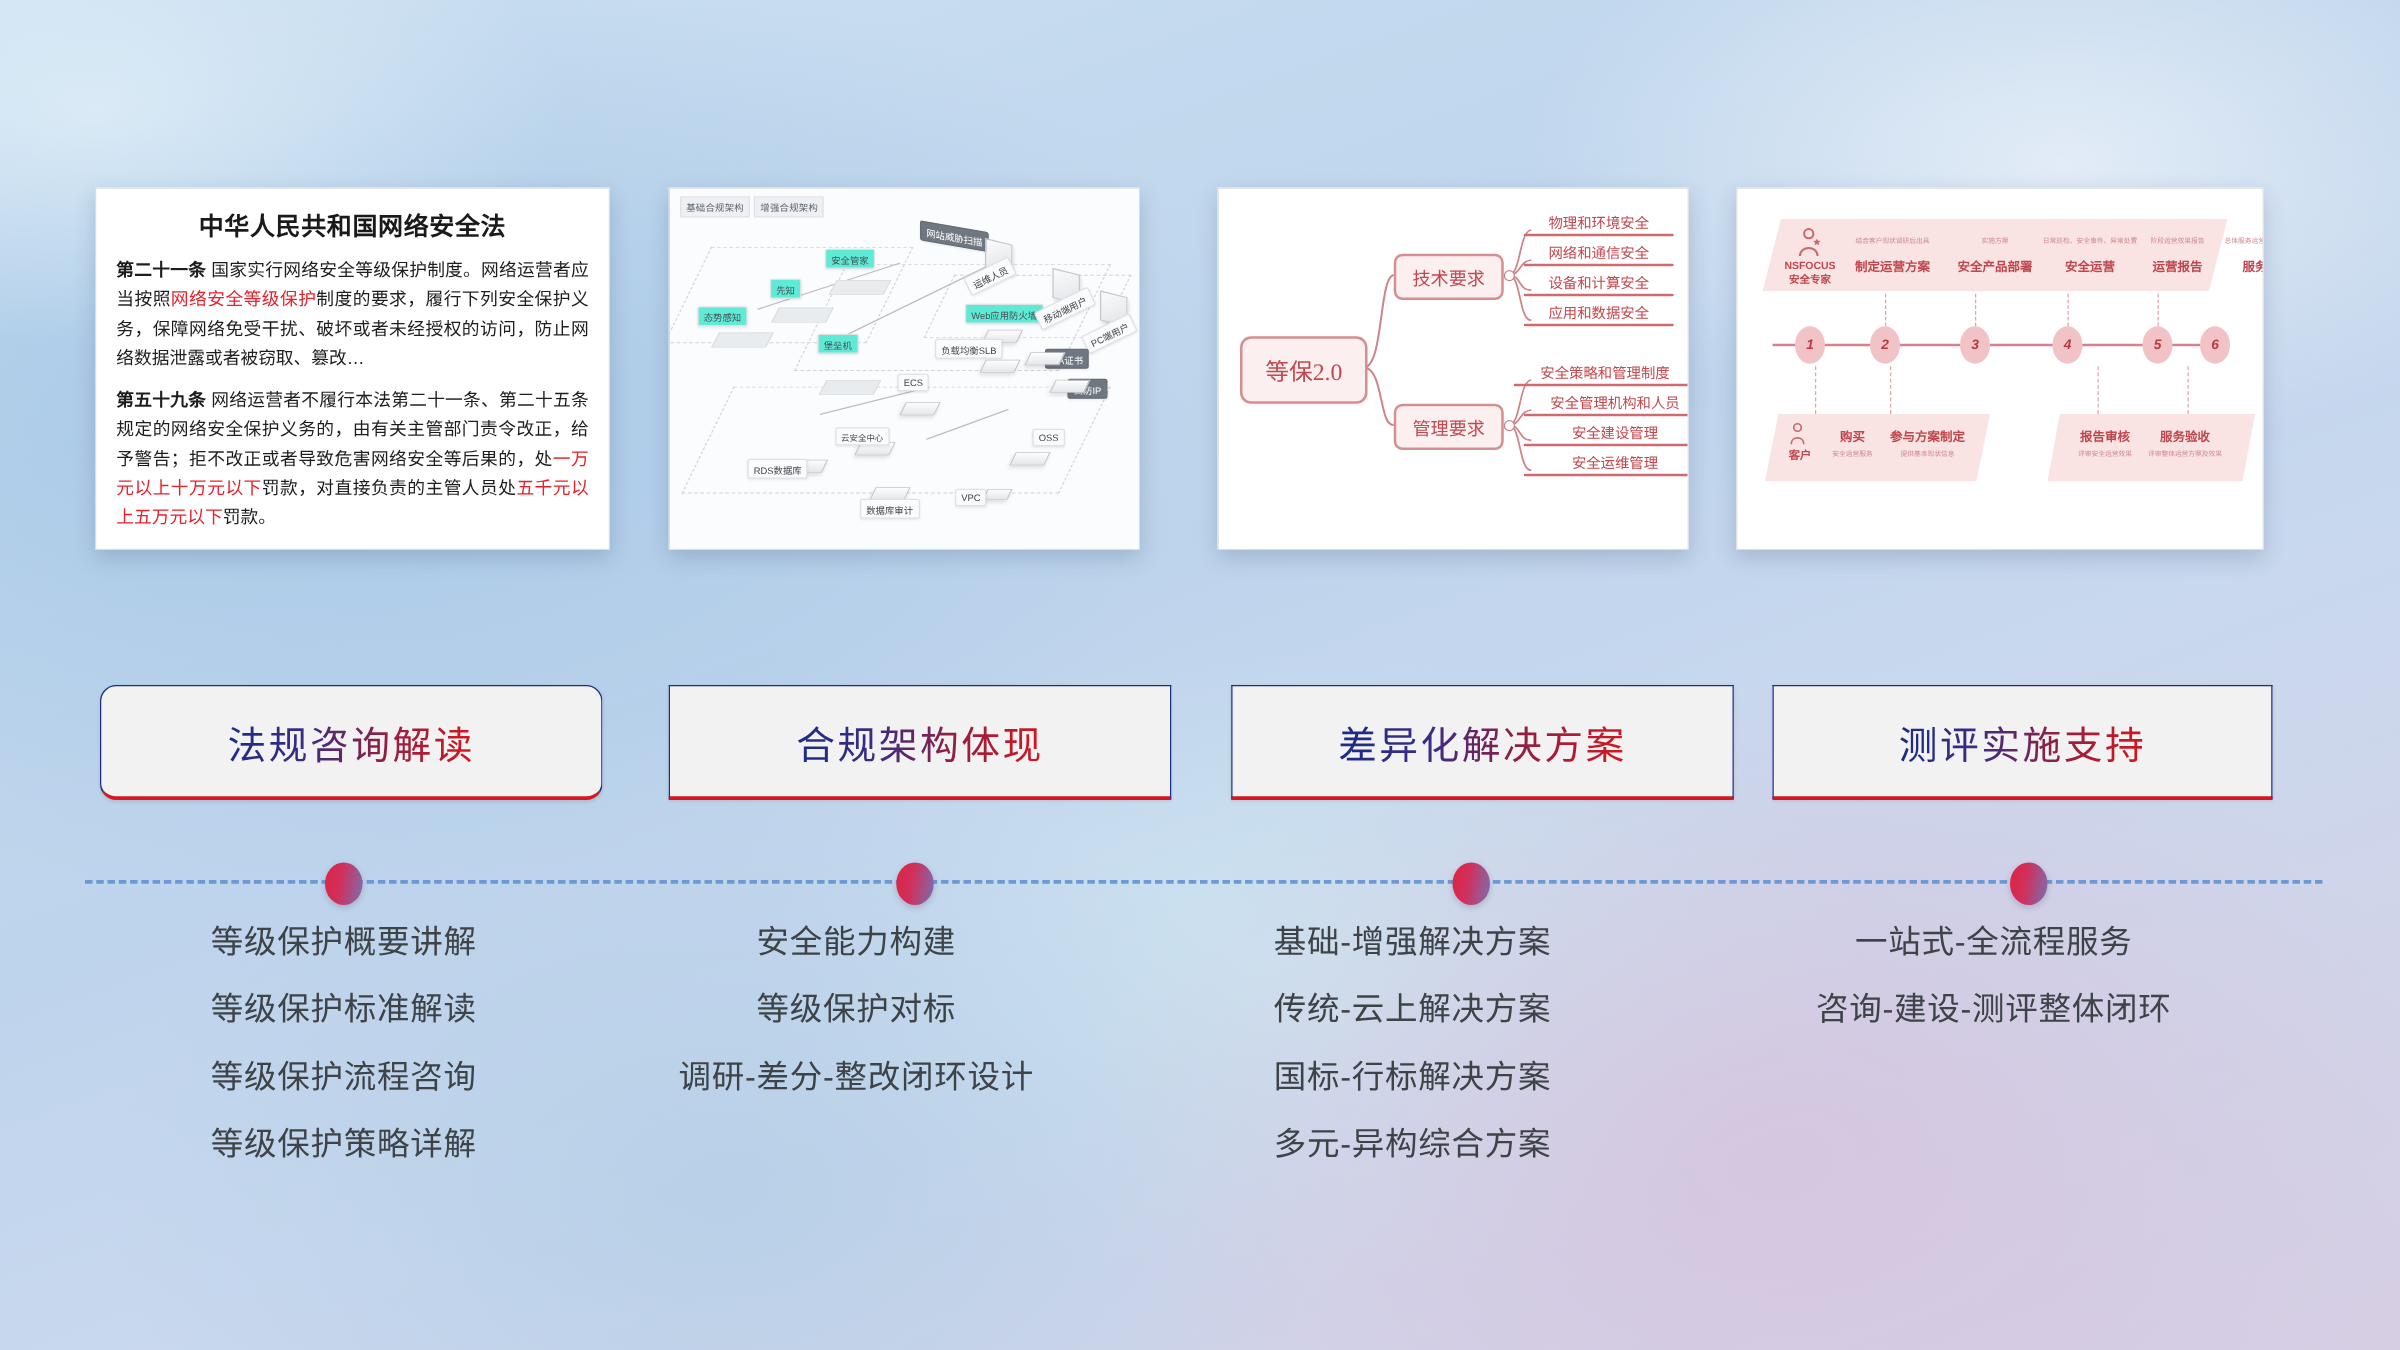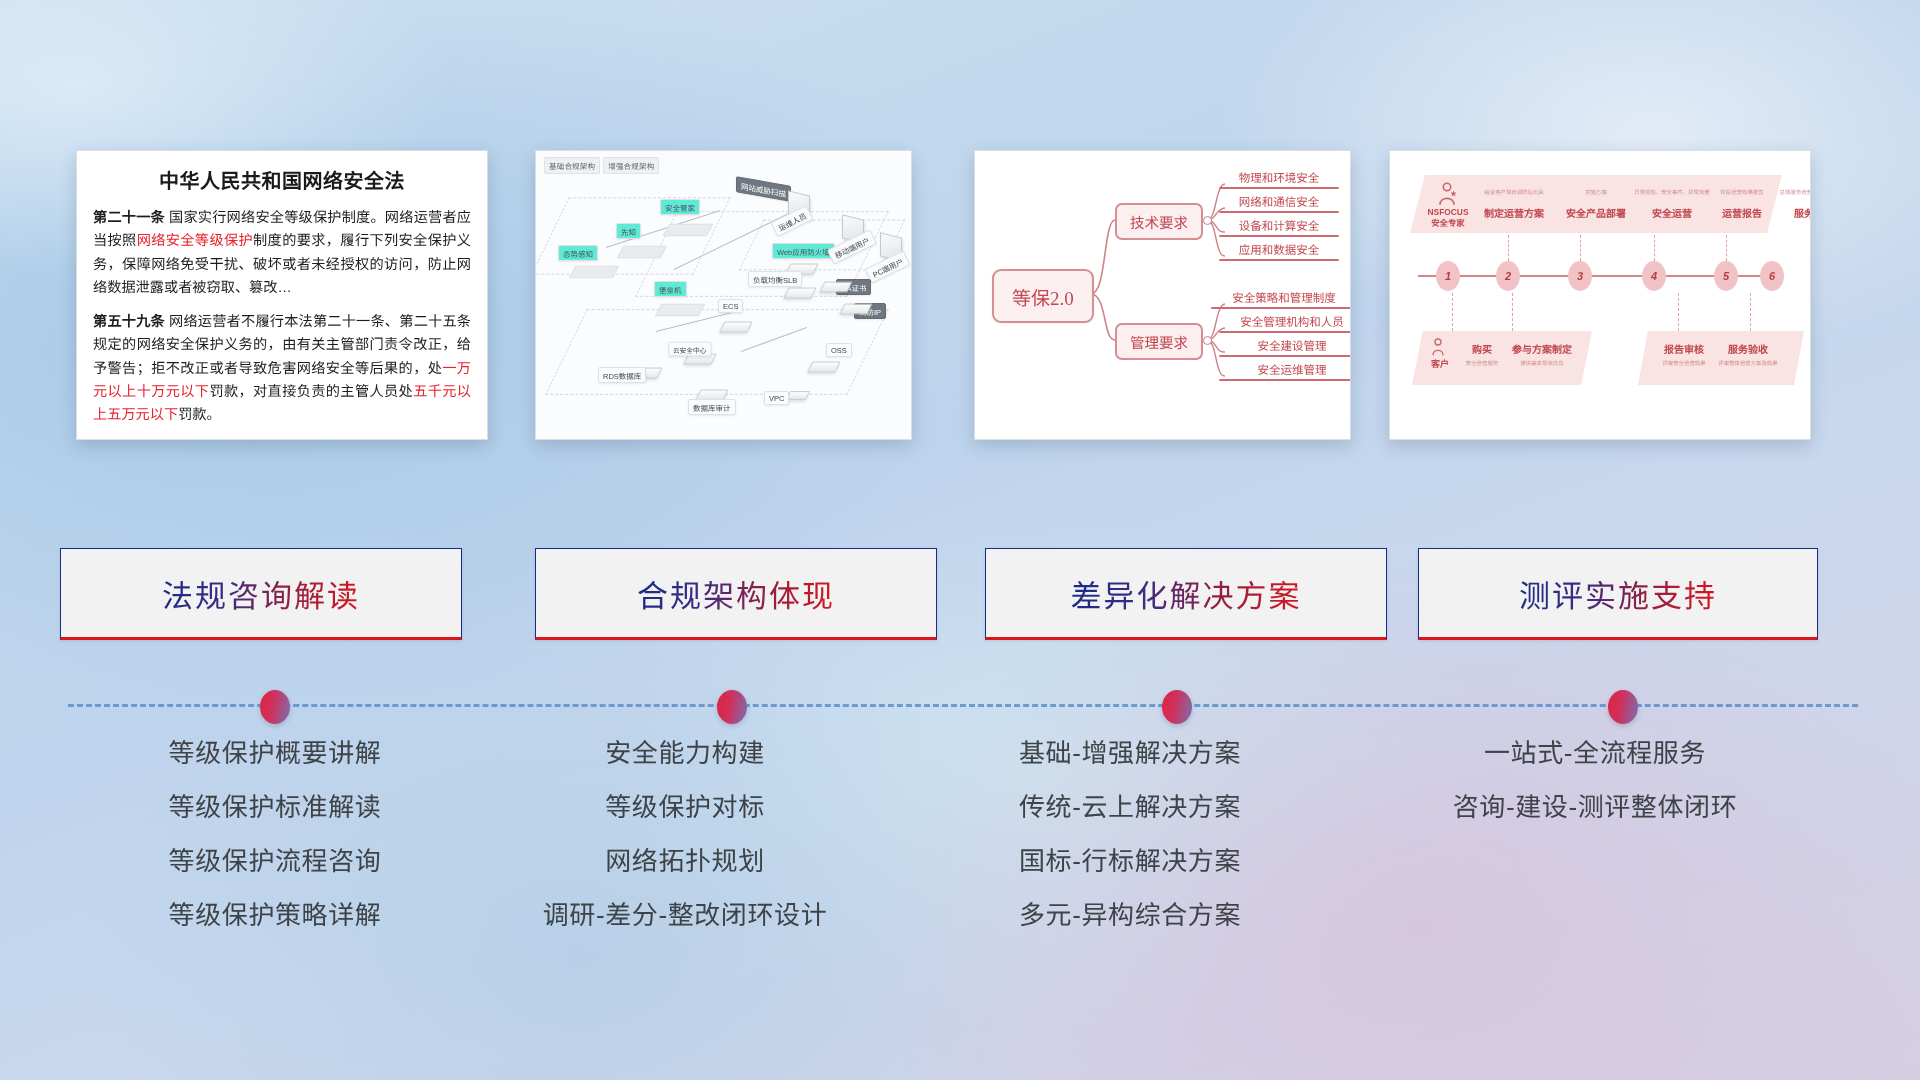--- a/index.html
+++ b/index.html
@@ -145,21 +145,21 @@
   .ns .ctxt{position:absolute;left:30px;top:206px;width:40px;text-align:center;color:#c0474e;font-size:9px;font-weight:bold;}
 
   
   .heads{position:absolute;left:0;top:548px;width:1920px;height:100px;}
   .head{
     position:absolute;top:0;height:88px;background:#f2f2f2;
     border:1.6px solid #1a2c86;border-bottom:3px solid #d7161e;
     display:flex;align-items:center;justify-content:center;
     box-shadow:0 1px 3px rgba(0,0,0,.10);
   }
-  .head.h1{left:60px;width:400px;}
+  .head.h1{left:80px;width:400px;border-radius:13px;}
   .head.h2{left:535px;width:400px;}
   .head.h3{left:985px;width:400px;}
   .head.h4{left:1418px;width:398px;}
   .head span{
     font-size:31px;font-weight:500;letter-spacing:2px;
     background:linear-gradient(90deg,#1a2c86 0%,#3b2c84 32%,#8e2044 62%,#d7161e 100%);
     -webkit-background-clip:text;background-clip:text;color:transparent;
     -webkit-text-fill-color:transparent;
   }
 
@@ -231,21 +231,21 @@
         <div class="lbl" style="left:80px;top:72px;">先知</div>
         <div class="node" style="left:130px;top:68px;">
             <div class="plate"></div>
           </div>
         <div class="lbl" style="left:124px;top:48px;">安全管家</div>
         <div class="lbl dark" style="left:200px;top:30px;transform:skewY(10deg);">网站威胁扫描</div>
 
         <div class="node" style="left:122px;top:148px;">
             <div class="plate"></div>
           </div>
-        <div class="lbl" style="left:118px;top:130px;text-align:center;">堡垒机</div>
+        <div class="lbl" style="left:118px;top:116px;text-align:center;">堡垒机</div>
 
         <div class="node" style="left:186px;top:168px;">
             <div class="cube"></div>
           </div>
         <div class="lbl plain" style="left:182px;top:148px;">ECS</div>
 
         <div class="lbl" style="left:236px;top:92px;">Web应用防火墙</div>
         <div class="node" style="left:252px;top:110px;">
             <div class="cube"></div>
           </div>
@@ -456,21 +456,20 @@
   <div class="cols">
     <div class="col k1">
       <div>等级保护概要讲解</div>
       <div>等级保护标准解读</div>
       <div>等级保护流程咨询</div>
       <div>等级保护策略详解</div>
     </div>
     <div class="col k2">
       <div>安全能力构建</div>
       <div>等级保护对标</div>
-      <div>网络拓扑规划</div>
       <div>调研-差分-整改闭环设计</div>
     </div>
     <div class="col k3">
       <div>基础-增强解决方案</div>
       <div>传统-云上解决方案</div>
       <div>国标-行标解决方案</div>
       <div>多元-异构综合方案</div>
     </div>
     <div class="col k4">
       <div>一站式-全流程服务</div>

